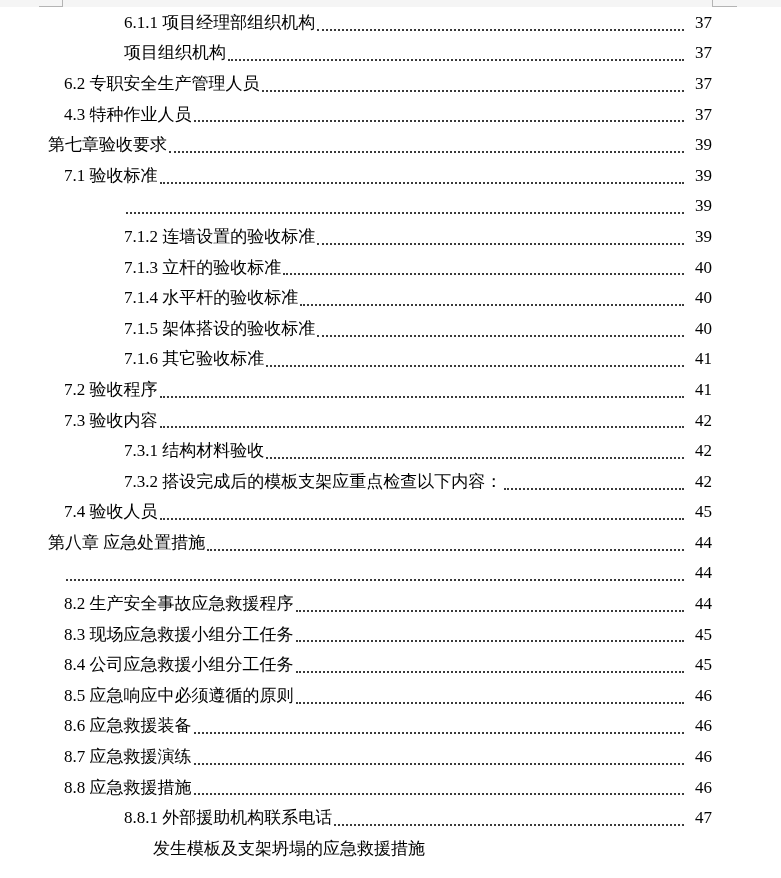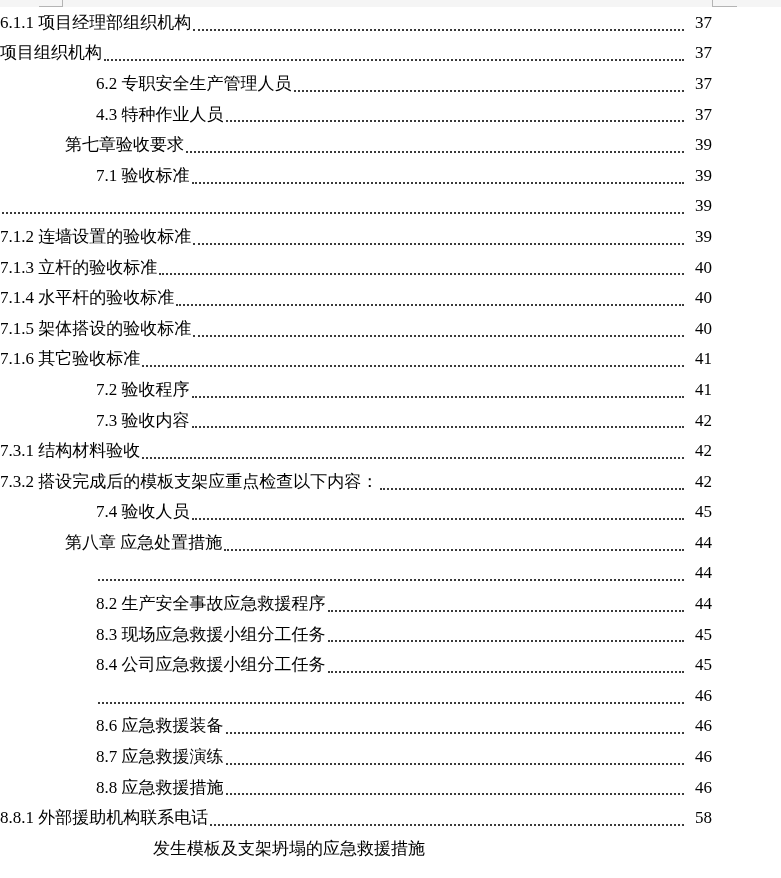--- a/index.html
+++ b/index.html
@@ -39,23 +39,23 @@
     top: 7px; left: 0;
     width: 781px;
   }
   .row {
     display: flex;
     align-items: center;
     height: 30.6px;
     padding-right: 69px;
     box-sizing: border-box;
   }
-  .lvl1 { padding-left: 65px; justify-content: center; }
-  .lvl2 { padding-left: 96px; }
-  .lvl3 { }
+  .lvl1 { padding-left: 48px; justify-content: center; }
+  .lvl2 { padding-left: 64px; }
+  .lvl3 { padding-left: 124px; }
   .lvl4 { padding-left: 153px; }
   .label {
     white-space: nowrap;
     font-size: 17px;
     line-height: 1;
   }
   .leader {
     flex: 1 1 auto;
     min-width: 8px;
     align-self: flex-end;
@@ -184,20 +184,21 @@
     <span class="label">8.3 现场应急救援小组分工任务</span>
     <span class="leader"></span>
     <span class="pagenum">45</span>
   </div>
       <div class="row lvl2">
     <span class="label">8.4 公司应急救援小组分工任务</span>
     <span class="leader"></span>
     <span class="pagenum">45</span>
   </div>
       <div class="row lvl2">
+    <span class="label">8.5 应急响应中必须遵循的原则</span>
     <span class="leader"></span>
     <span class="pagenum">46</span>
   </div>
       <div class="row lvl2">
     <span class="label">8.6 应急救援装备</span>
     <span class="leader"></span>
     <span class="pagenum">46</span>
   </div>
       <div class="row lvl2">
     <span class="label">8.7 应急救援演练</span>
@@ -205,20 +206,20 @@
     <span class="pagenum">46</span>
   </div>
       <div class="row lvl2">
     <span class="label">8.8 应急救援措施</span>
     <span class="leader"></span>
     <span class="pagenum">46</span>
   </div>
       <div class="row lvl3">
     <span class="label">8.8.1 外部援助机构联系电话</span>
     <span class="leader"></span>
-    <span class="pagenum">58</span>
+    <span class="pagenum">47</span>
   </div>
       <div class="row lvl4 no-page">
     <span class="label">发生模板及支架坍塌的应急救援措施</span>
 
   </div>
     </div>
 </div>
 
 </body></html>

